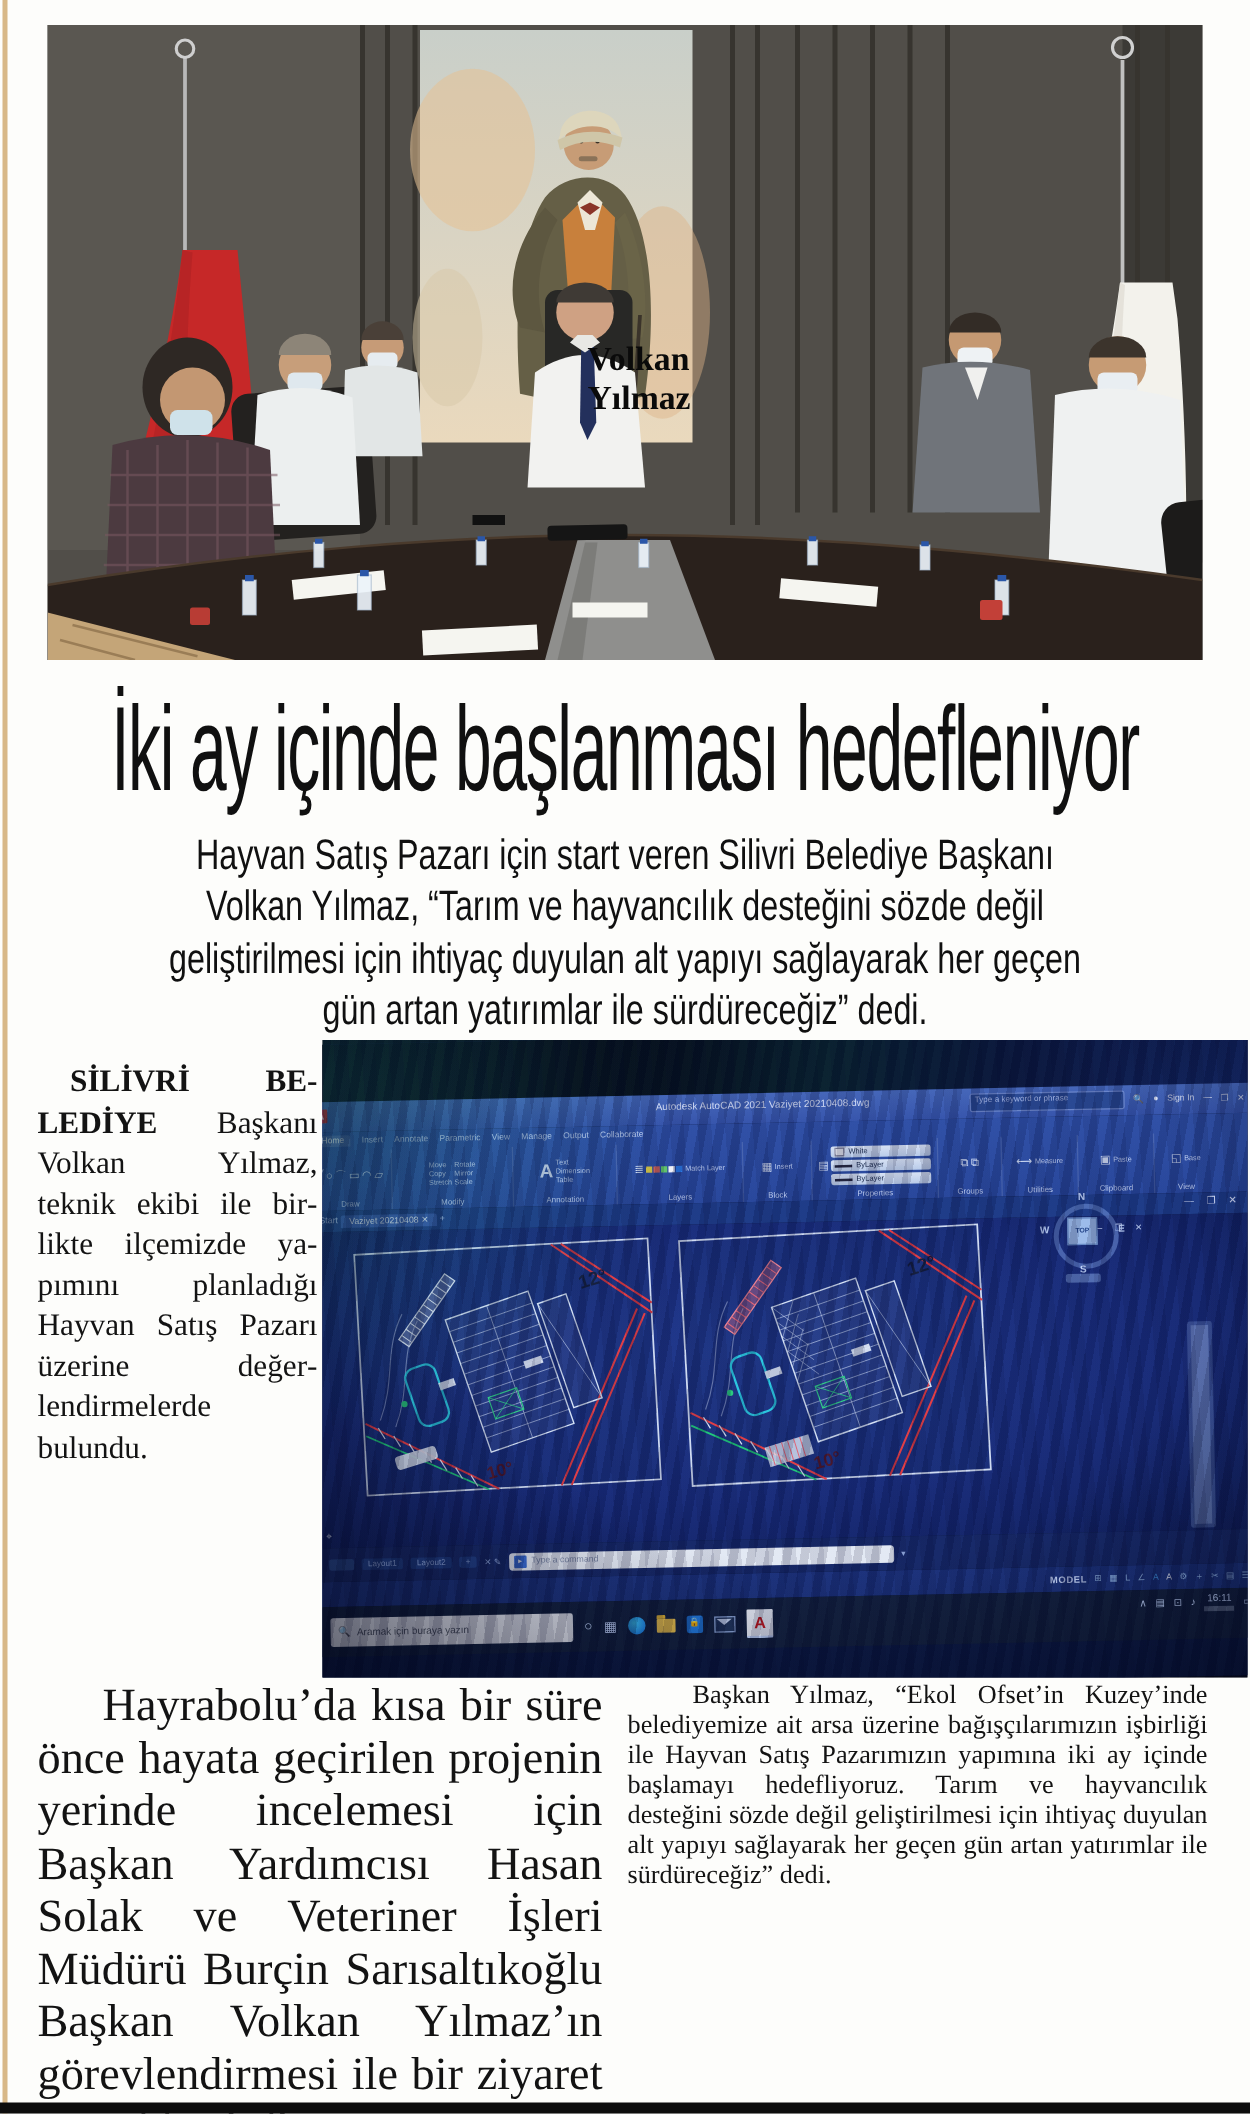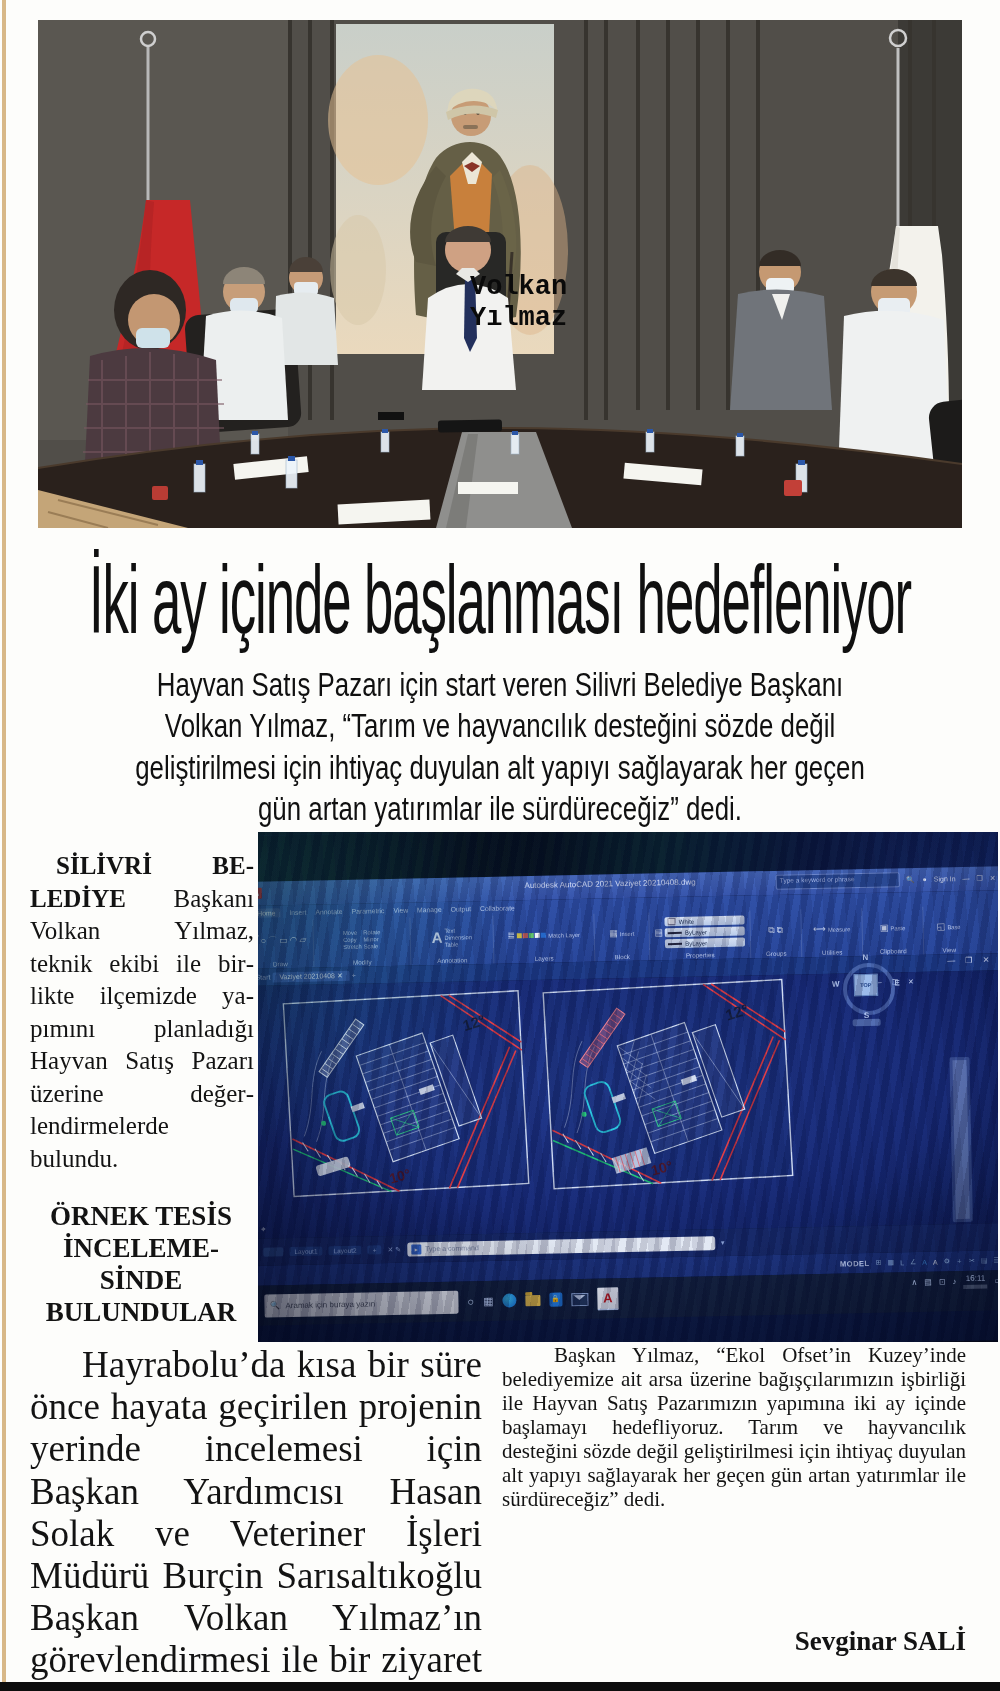--- a/index.html
+++ b/index.html
@@ -4,21 +4,21 @@
 <style>
   html,body{margin:0;padding:0;background:#888;}
   #page{position:relative;width:1000px;height:1691px;background:#fdfdfb;overflow:hidden;
         font-family:"Liberation Serif",serif;color:#131313;}
   .left-rule{position:absolute;left:2px;top:0;width:4px;height:100%;background:#d8b888;}
   .bottom-rule{position:absolute;left:0;top:1682px;width:100%;height:9px;background:#0d0d0d;}
 
   
   .photo{position:absolute;left:38px;top:20px;width:924px;height:508px;background:#4e4b46;overflow:hidden;}
   .photo svg{display:block;width:100%;height:100%;}
-  .name-label{position:absolute;left:432px;top:252px;font-family:Liberation Mono, monospace;
+  .name-label{position:absolute;left:432px;top:252px;font-family:Liberation Serif, serif;
       font-weight:bold;font-size:27px;line-height:1.16;color:#0a0a0a;white-space:pre-line;}
 
   
   .headline{position:absolute;top:545px;left:50%;transform:translateX(-50%) scaleX(.55);
       transform-origin:center;white-space:nowrap;font-family:"Liberation Sans",sans-serif;
       font-weight:400;font-size:96px;letter-spacing:-2px;color:#101010;}
   .deck{position:absolute;top:664px;left:0;width:1000px;text-align:center;
       font-family:"Liberation Sans",sans-serif;font-size:34px;line-height:1.22;color:#101010;
       transform:scaleX(.76);transform-origin:center;white-space:pre-line;}
 
@@ -296,24 +296,20 @@
   </div>
 
   <h1 class="headline" style="margin:0;">İki ay içinde başlanması hedefleniyor</h1>
   <div class="deck">Hayvan Satış Pazarı için start veren Silivri Belediye Başkanı
 Volkan Yılmaz, “Tarım ve hayvancılık desteğini sözde değil
 geliştirilmesi için ihtiyaç duyulan alt yapıyı sağlayarak her geçen
 gün artan yatırımlar ile sürdüreceğiz” dedi.</div>
 
   <p class="lede" style="margin:0;"><b>SİLİVRİ BE­LEDİYE</b><span> Başkanı Volkan Yılmaz, teknik ekibi ile bir­likte ilçemizde ya­pımını planladığı Hayvan Satış Pa­zarı üzerine değer­lendirmelerde bulundu.</span></p>
 
-  <div class="subhead1">ÖRNEK TESİS
-İNCELEME-
-SİNDE
-BULUNDULAR</div>
 
   <div class="cad">
     <div class="cad-screen">
       <div class="cad-top"></div>
 
       <div class="cad-title">
         <span class="alogo" style="position:absolute;left:5px;top:6px;">A</span>
         <span class="tb-title">Autodesk AutoCAD 2021   Vaziyet 20210408.dwg</span>
         <span class="tb-right">
           <span class="tb-search">Type a keyword or phrase</span>
@@ -588,16 +584,15 @@
         </span>
       </div>
     </div>
     <div class="glow"></div>
     <div class="moire"></div>
     <div class="vignette"></div>
   </div>
 
   <p class="col-left" style="margin:0;">Hayrabolu’da kısa bir süre önce hayata geçirilen projenin yerinde incelemesi için Başkan Yardımcısı Hasan Solak ve Vete­riner İşleri Müdürü Burçin Sarısaltıkoğlu Başkan Volkan Yılmaz’ın görevlendir­mesi ile bir ziyaret gerçekleştirdi.</p>
   <p class="col-right" style="margin:0;">Başkan Yılmaz, “Ekol Ofset’in Kuzey’inde belediyemize ait arsa üzerine bağışçılarımızın işbirliği ile Hayvan Satış Pazarımızın yapımına iki ay içinde başla­mayı hedefliyoruz. Tarım ve hayvancılık desteğini sözde değil geliştirilmesi için ih­tiyaç duyulan alt yapıyı sağlayarak her geçen gün artan yatırımlar ile sürdürece­ğiz” dedi.</p>
-  <div class="byline">Sevginar SALİ</div>
 
   <div class="bottom-rule"></div>
 </div>
 
 </body></html>

